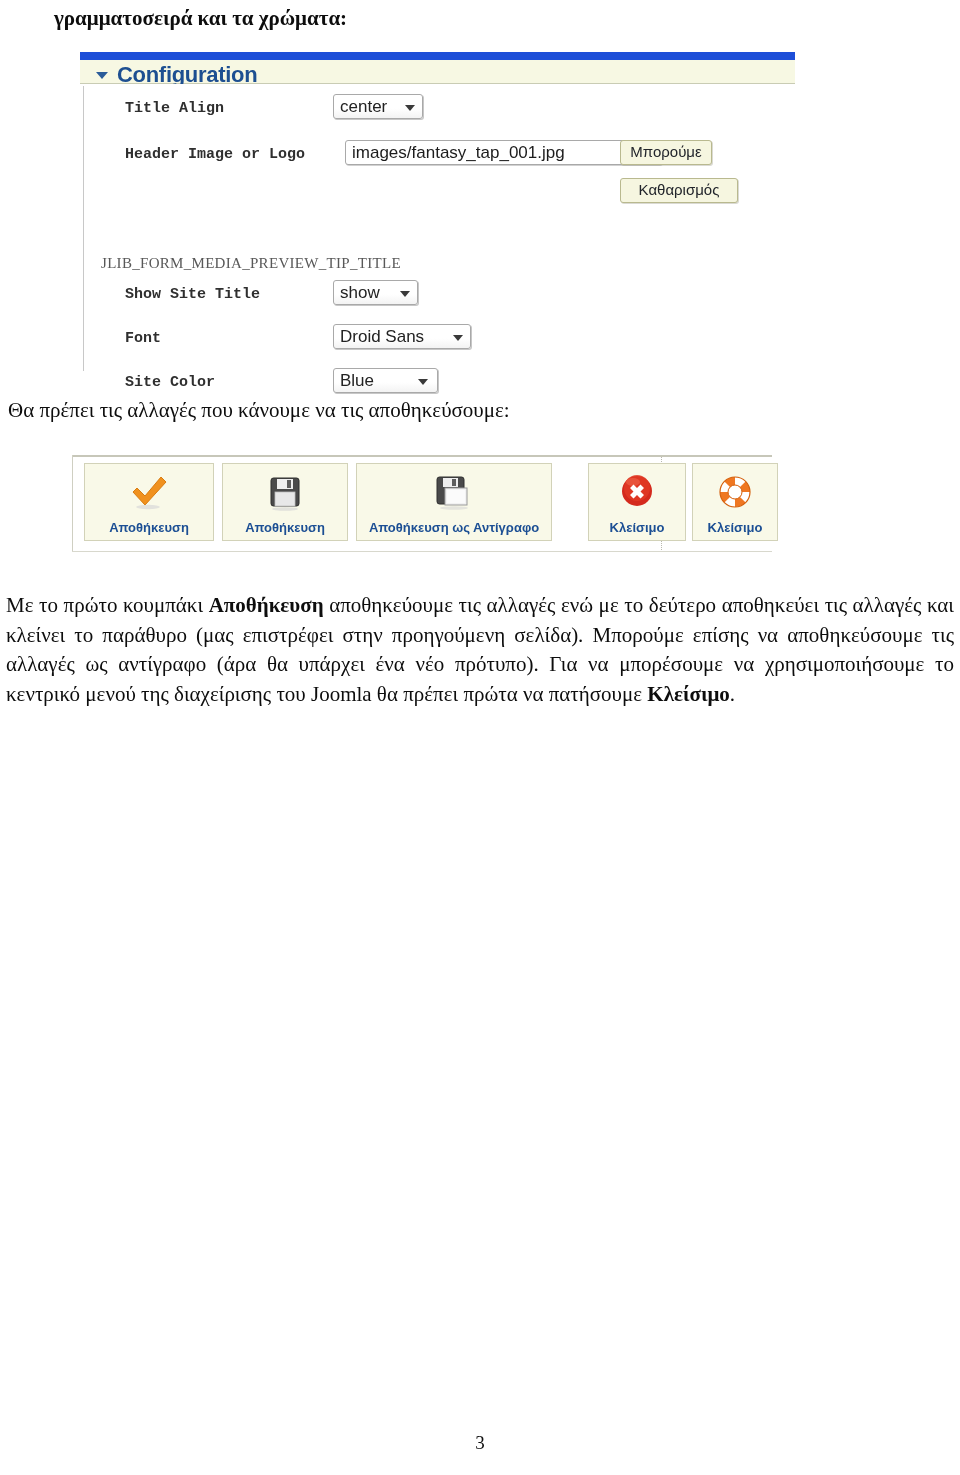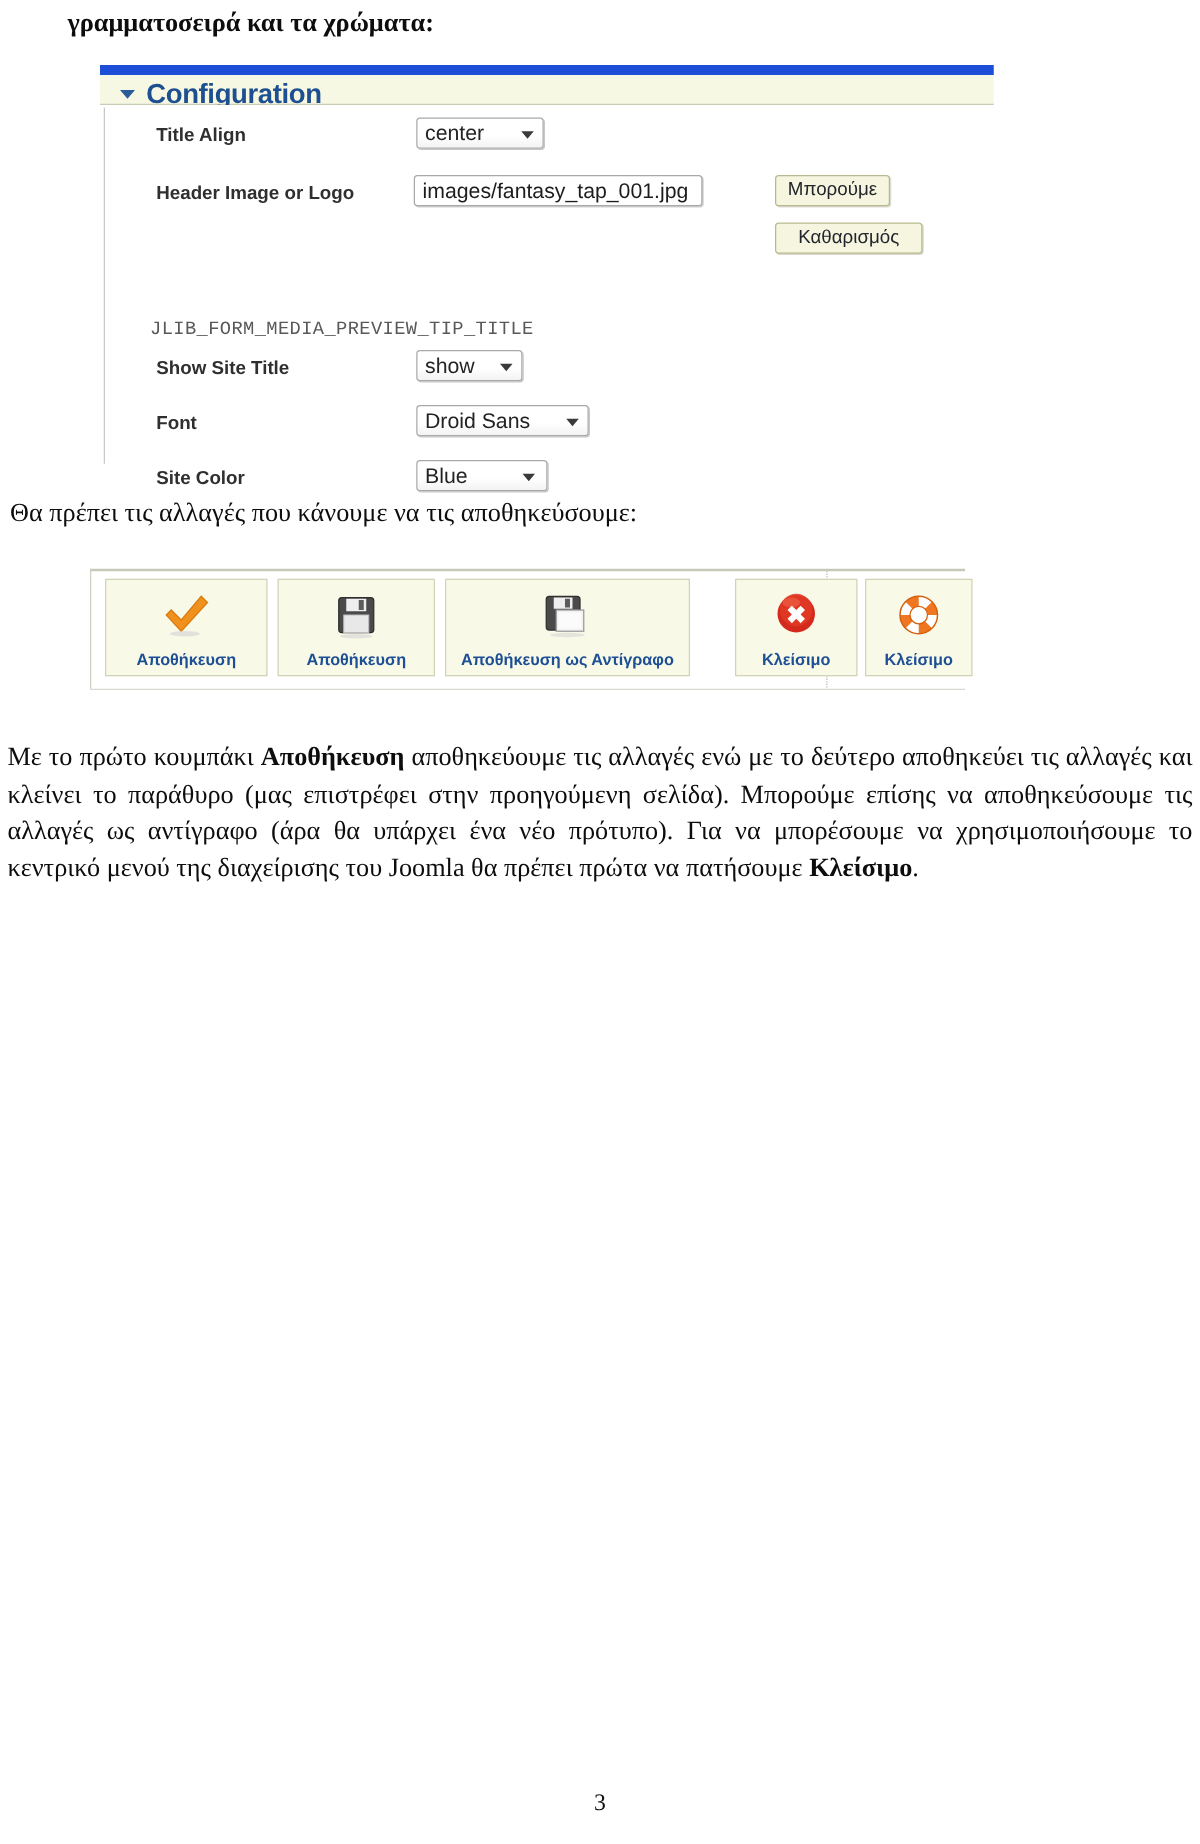--- a/index.html
+++ b/index.html
@@ -93,30 +93,30 @@
   .field-row {
     position: absolute;
     left: 0;
     width: 715px;
     height: 36px;
   }
   .field-label {
     position: absolute;
     left: 45px;
     top: 6px;
-    font-family: Liberation Sans, sans-serif;
+    font-family: Liberation Mono, monospace;
     font-size: 15px;
     font-weight: bold;
     color: #2f2f2f;
     white-space: nowrap;
   }
   .plain-label {
     position: absolute;
-    left: 40px;
-    font-family: Liberation Mono, monospace;
+    left: 21px;
+    font-family: Liberation Serif, serif;
     font-size: 15px;
     font-weight: normal;
     color: #585858;
     letter-spacing: 0.3px;
     white-space: nowrap;
   }
 
   
   .sel {
     position: absolute;
@@ -301,29 +301,29 @@
   <div id="config-header">
     <span class="caret"></span>
     <span class="title-text">Configuration</span>
   </div>
 
   <div id="config-body">
     <div class="left-rule"></div>
 
     <div class="field-row" style="top:10px;">
       <span class="field-label">Title Align</span>
-      <div class="sel" style="left:253px; top:0px; width:102px;">
+      <div class="sel" style="left:253px; top:0px; width:90px;">
         <span class="sel-val">center</span>
         <span class="sel-arrow" style="right:7px;"></span>
       </div>
     </div>
 
     <div class="field-row" style="top:56px; height:90px;">
       <span class="field-label">Header Image or Logo</span>
-      <div class="txtinput" style="left:251px; top:0px; width:231px;">
+      <div class="txtinput" style="left:265px; top:0px; width:317px;">
         <span class="val">images/fantasy_tap_001.jpg</span>
       </div>
       <div class="sidebtn" style="left:540px; top:0px; width:92px;">
         <span class="lbl">Μπορούμε</span>
       </div>
       <div class="sidebtn" style="left:540px; top:38px; width:118px;">
         <span class="lbl">Καθαρισμός</span>
       </div>
     </div>
 

